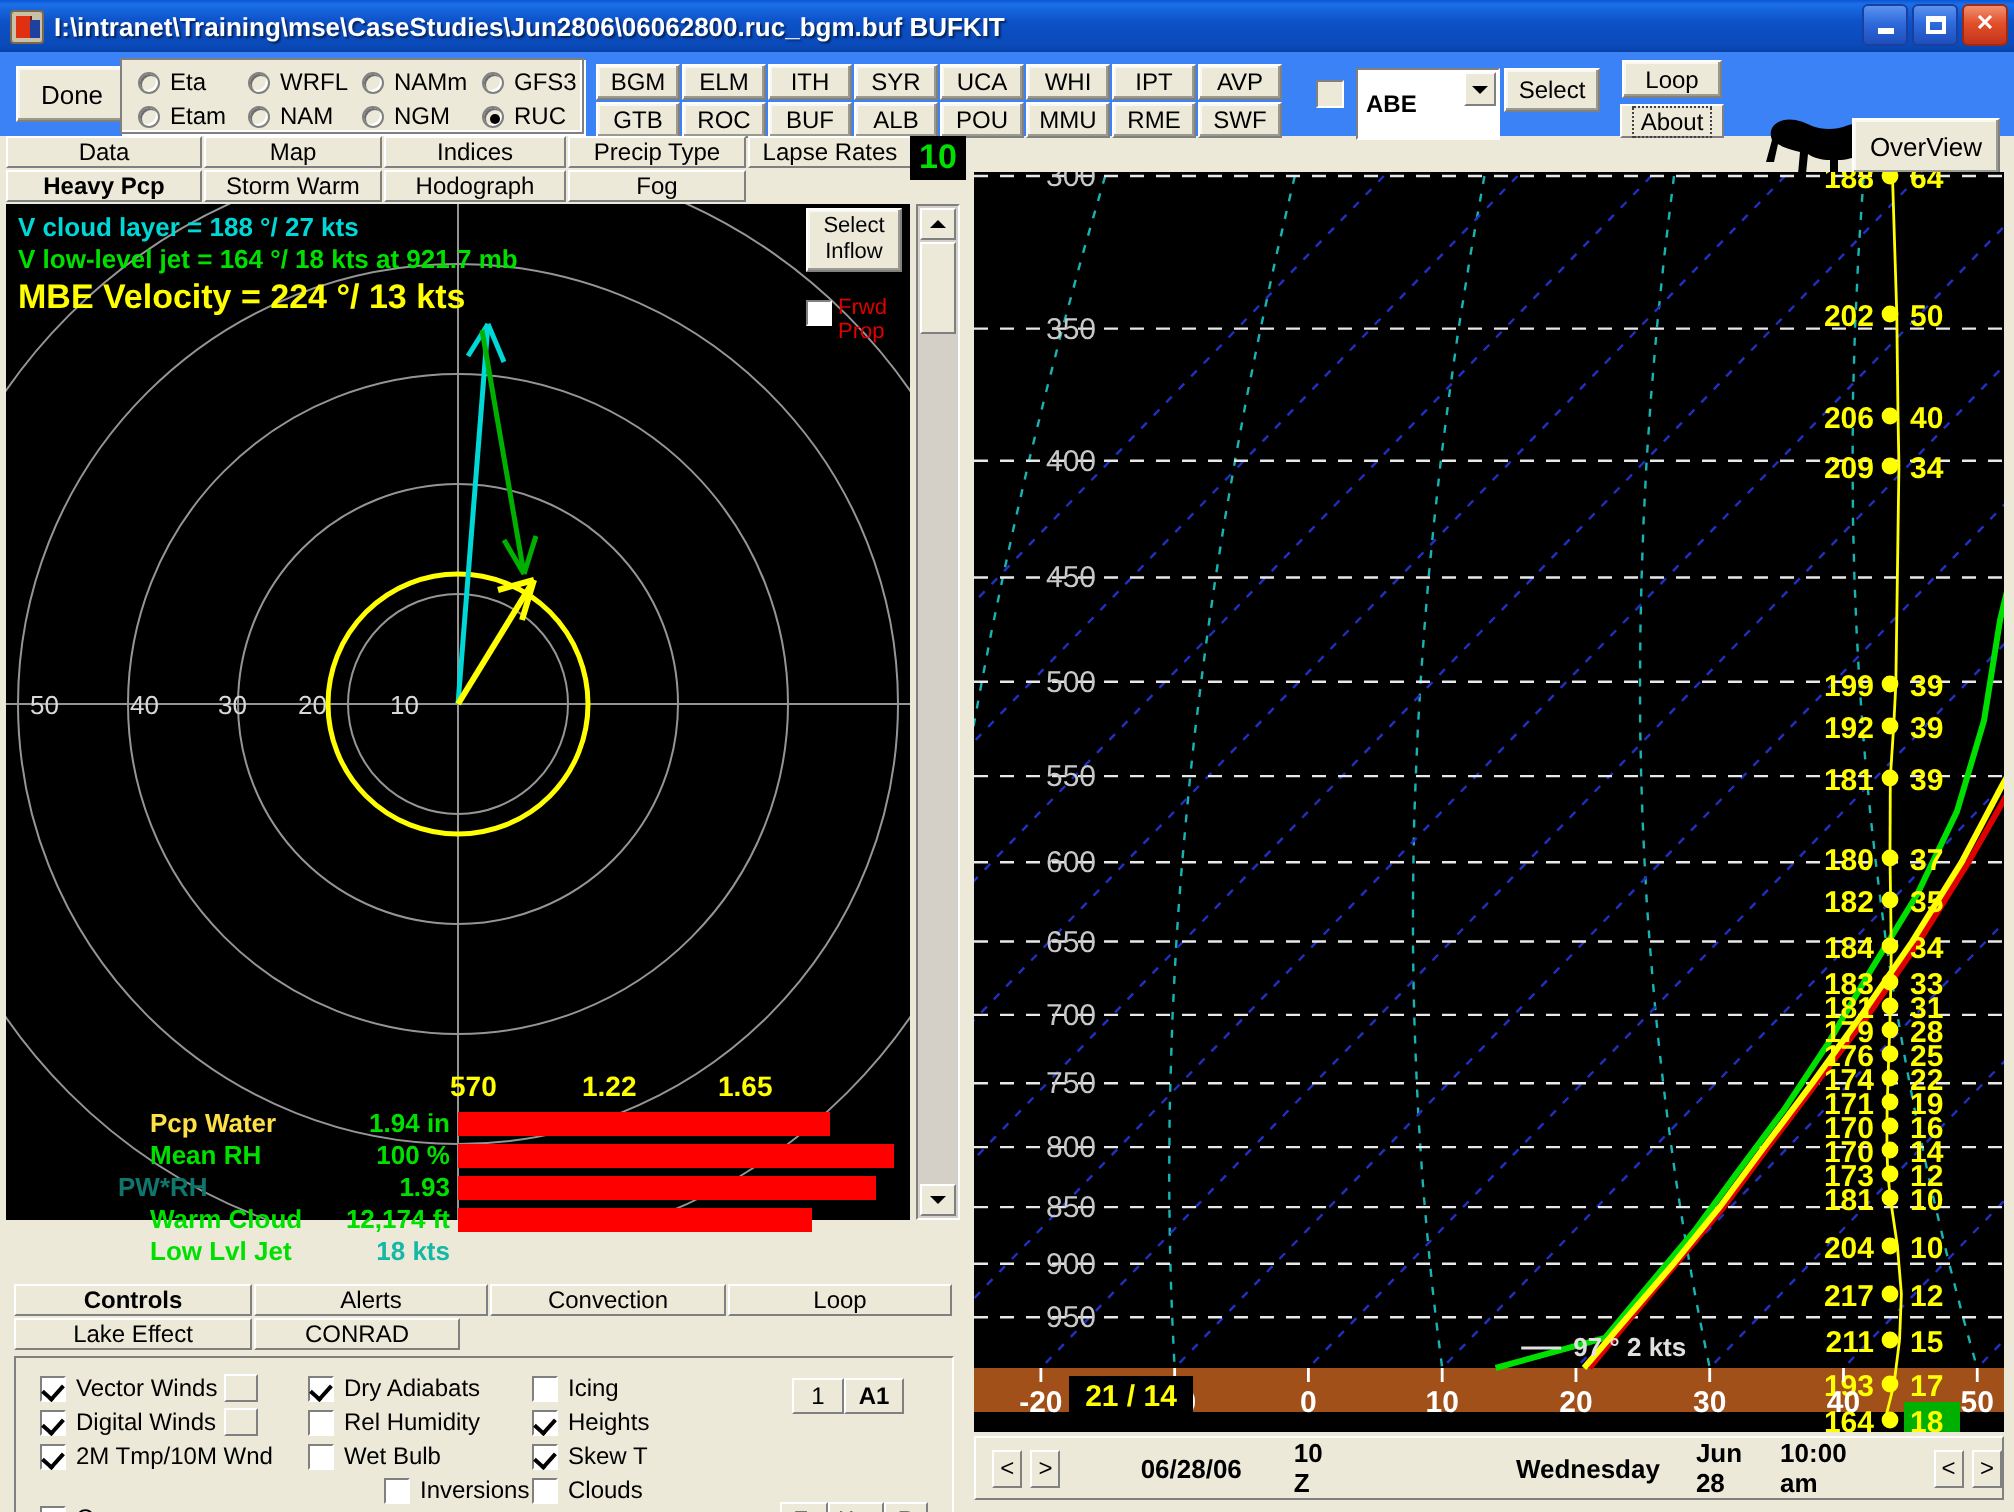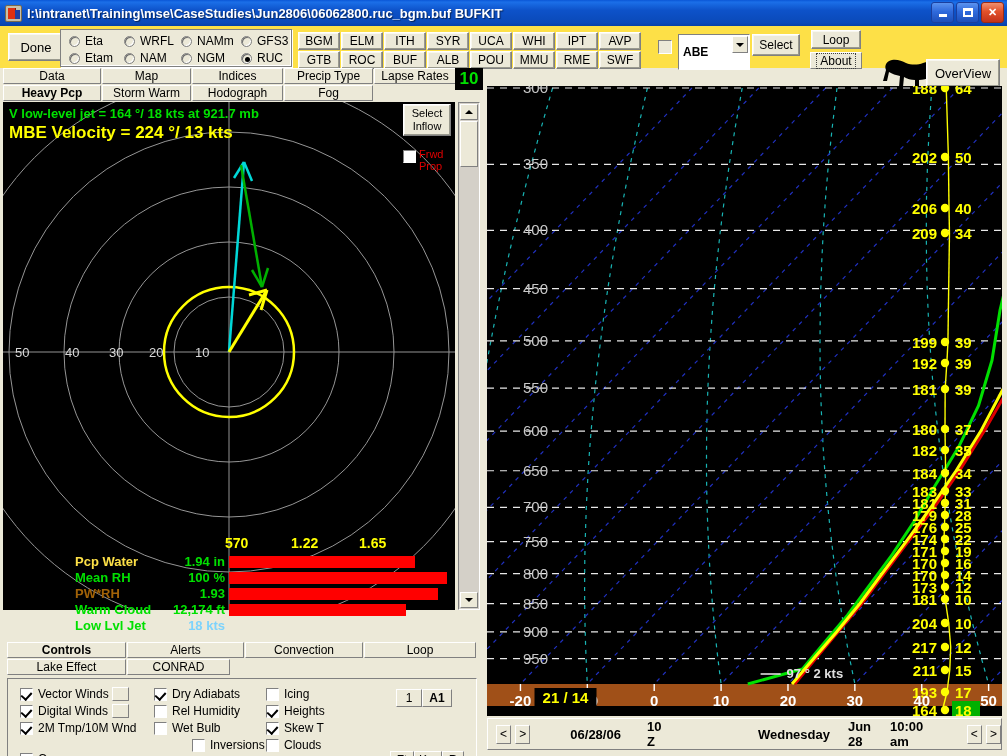--- a/index.html
+++ b/index.html
@@ -47,21 +47,21 @@
 
   
   .btn {
     background:#ece9d8; border:1px solid; border-color:#fff #808080 #808080 #fff;
     box-shadow: inset -1px -1px 0 #9a9a8e, inset 1px 1px 0 #f8f7f0;
     font-size:12px; color:#000; display:flex; align-items:center; justify-content:center;
     font-family:"Liberation Sans", sans-serif; cursor:default; user-select:none;
   }
 
   
-  #toolbar { position:absolute; left:0; top:26px; width:1007px; height:42px; background:#fde047; }
+  #toolbar { position:absolute; left:0; top:26px; width:1007px; height:42px; background:#3b82f6; }
   #done-btn { position:absolute; left:8px; top:7px; width:56px; height:28px; font-size:13px; }
   #model-group {
     position:absolute; left:60px; top:3px; width:232px; height:38px;
     border:1px solid #808080; box-shadow: inset -1px -1px 0 #fff, 1px 1px 0 #fff;
     background:#ece9d8;
   }
   .radio-row { position:absolute; display:flex; align-items:center; font-size:12px; }
   .radio {
     width:11px; height:11px; border-radius:50%;
     background:#ece9d8; border:1px solid #808080;
@@ -341,20 +341,24 @@
           <line x1="226" y1="250" x2="264" y2="188"></line>
           <path d="M264,188 L246,193 M264,188 L258,208" stroke-width="3"></path>
         </g>
 
         <g fill="#ffff00" font-size="14" font-weight="bold" font-family="Liberation Sans, sans-serif">
           <text x="228" y="262" opacity="0"></text>
         </g>
       </svg>
 
       <div style="position:absolute;left:6px;top:4px;font-size:13px;font-weight:bold;line-height:16px;">
+        <div style="color:#00d8d8;">
+          <span>V cloud layer</span>
+          <span>=   188 °/ 27 kts</span>
+        </div>
         <div style="color:#00e000;">
           <span>V low-level jet</span>
           <span>=  164 °/ 18 kts at  921.7 mb</span>
         </div>
         <div style="color:#ffff00;font-size:17px;line-height:21px;">
           <span>MBE Velocity</span>
           <span>=   224 °/ 13 kts</span>
         </div>
       </div>
 
@@ -367,32 +371,32 @@
           <span style="position:absolute;left:72px;color:#fde047;font-size:13px;font-weight:bold;">Pcp Water</span>
           <span style="position:absolute;left:160px;width:62px;text-align:right;color:#00e000;font-size:13px;font-weight:bold;">1.94 in</span>
           <span style="position:absolute;left:226px;top:2px;height:12px;width:186px;background:#ff0000;"></span>
         </div>
         <div style="position:relative;height:16px;">
           <span style="position:absolute;left:72px;color:#00e000;font-size:13px;font-weight:bold;">Mean RH</span>
           <span style="position:absolute;left:160px;width:62px;text-align:right;color:#00e000;font-size:13px;font-weight:bold;">100 %</span>
           <span style="position:absolute;left:226px;top:2px;height:12px;width:218px;background:#ff0000;"></span>
         </div>
         <div style="position:relative;height:16px;">
-          <span style="position:absolute;left:72px;color:#a16207;font-size:13px;font-weight:bold;">PW*RH</span>
+          <span style="position:absolute;left:56px;color:#0f766e;font-size:13px;font-weight:bold;">PW*RH</span>
           <span style="position:absolute;left:160px;width:62px;text-align:right;color:#00e000;font-size:13px;font-weight:bold;">1.93</span>
           <span style="position:absolute;left:226px;top:2px;height:12px;width:209px;background:#ff0000;"></span>
         </div>
         <div style="position:relative;height:16px;">
           <span style="position:absolute;left:72px;color:#00e000;font-size:13px;font-weight:bold;">Warm Cloud</span>
           <span style="position:absolute;left:160px;width:62px;text-align:right;color:#00e000;font-size:13px;font-weight:bold;">12,174 ft</span>
           <span style="position:absolute;left:226px;top:2px;height:12px;width:177px;background:#ff0000;"></span>
         </div>
         <div style="position:relative;height:16px;">
           <span style="position:absolute;left:72px;color:#00e000;font-size:13px;font-weight:bold;">Low Lvl Jet</span>
-          <span style="position:absolute;left:160px;width:62px;text-align:right;color:#7dd3fc;font-size:13px;font-weight:bold;">18 kts</span>
+          <span style="position:absolute;left:160px;width:62px;text-align:right;color:#14b8a6;font-size:13px;font-weight:bold;">18 kts</span>
         </div>
       </div>
     </div>
 
     <div class="btn" id="select-inflow">
       <span>Select</span>
       <span>Inflow</span>
     </div>
     <div id="fwd-prop">
       <span class="cb"></span>

